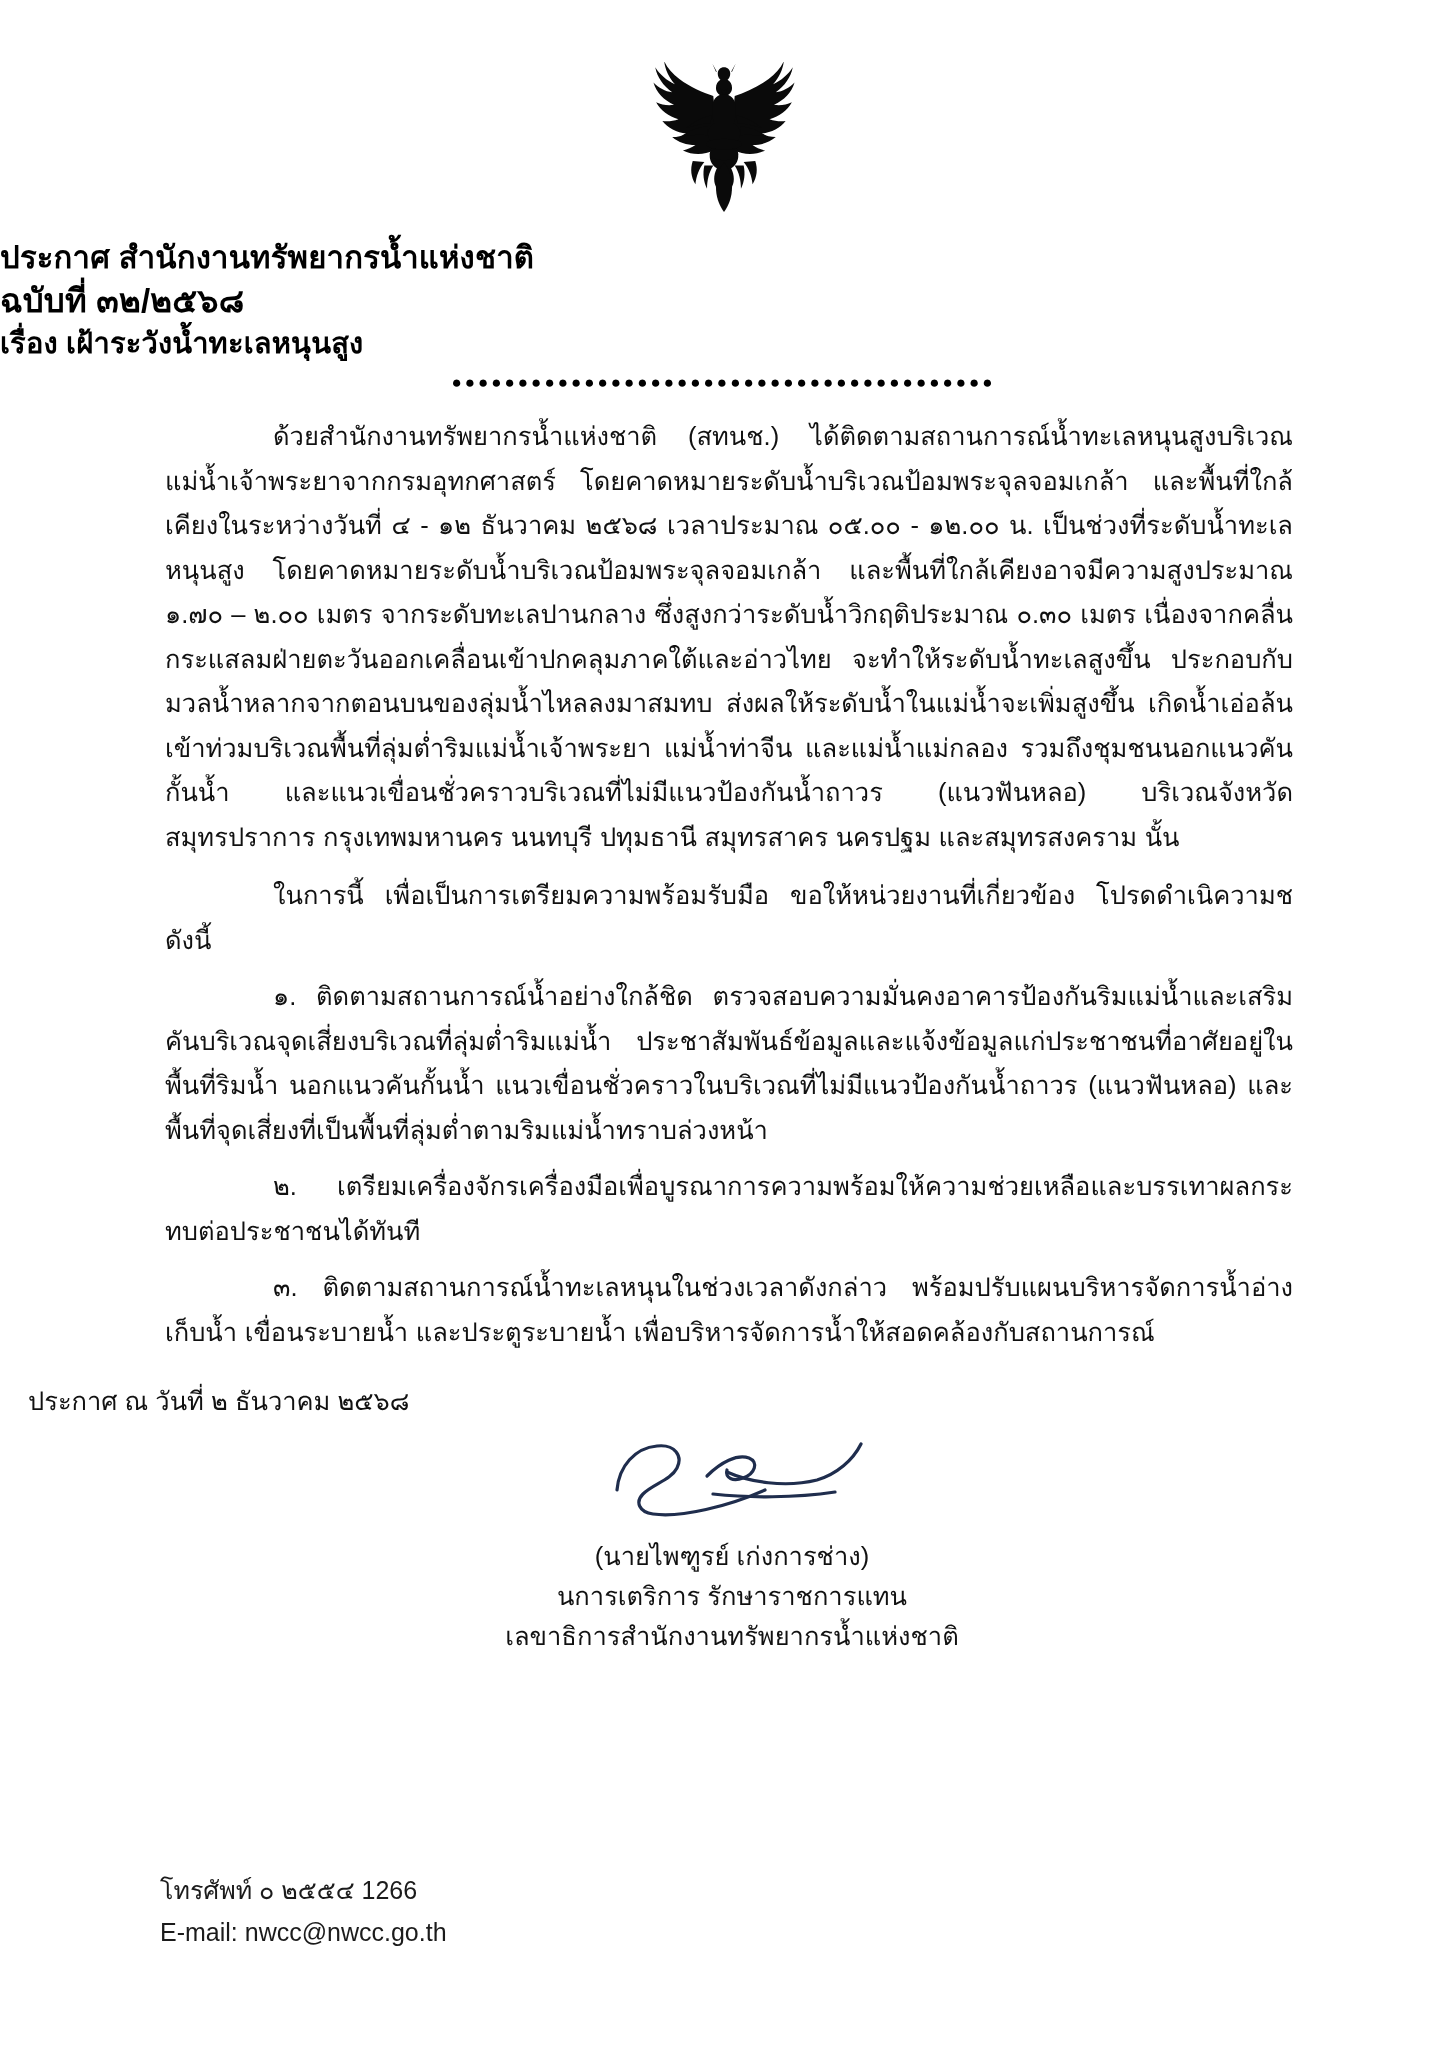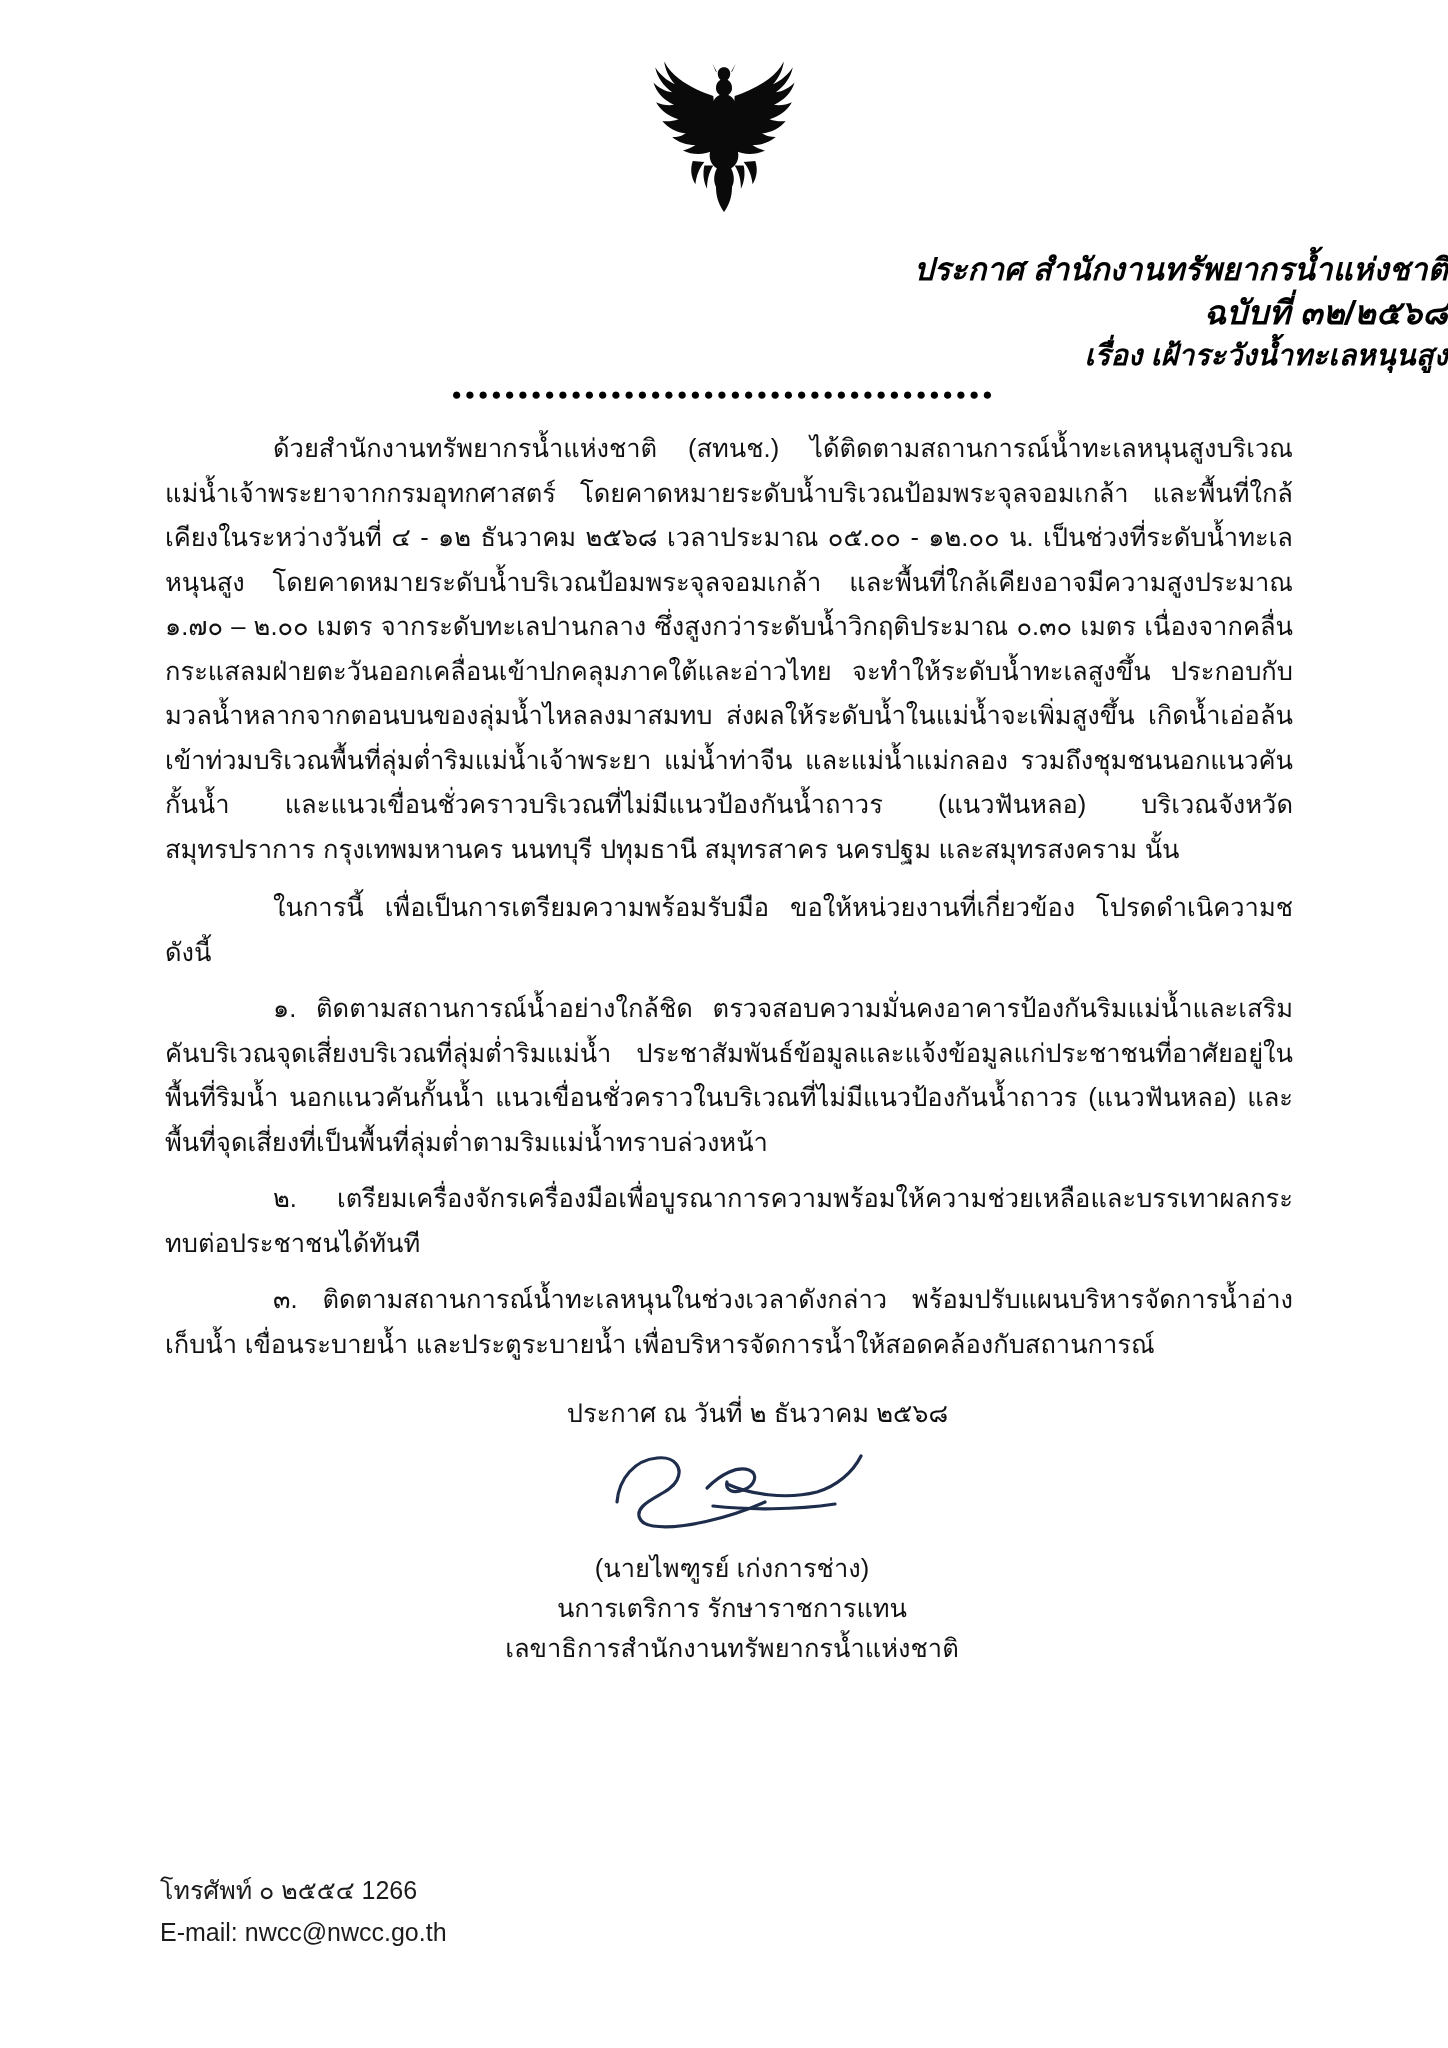--- a/index.html
+++ b/index.html
@@ -30,23 +30,22 @@
     padding-top: 62px;
   }
   .emblem {
     display: inline-block;
     width: 180px;
     height: 150px;
   }
 
   
   .heading {
-    text-align: right;
-    margin-top: 32px;
-    font-style: italic;
+    text-align: left;
+    margin-top: 20px;
   }
   .heading .line {
     font-weight: bold;
     color: #000;
     letter-spacing: 0.2px;
   }
   .heading .title {
     font-size: 31px;
     line-height: 44px;
   }
@@ -89,27 +88,25 @@
   }
   .para.indent {
     text-indent: 108px;
   }
   .para.tight {
     margin-bottom: 12px;
   }
 
   
   .closing-date {
-    text-align: center;
     font-size: 25.5px;
     line-height: 42px;
     margin-top: 26px;
     color: #111;
     padding-left: 28px;
-    margin-left: 39px;
   }
   .sign-area {
     width: 100%;
     text-align: center;
     margin-top: 10px;
   }
   .signature {
     display: inline-block;
     width: 260px;
     height: 92px;

